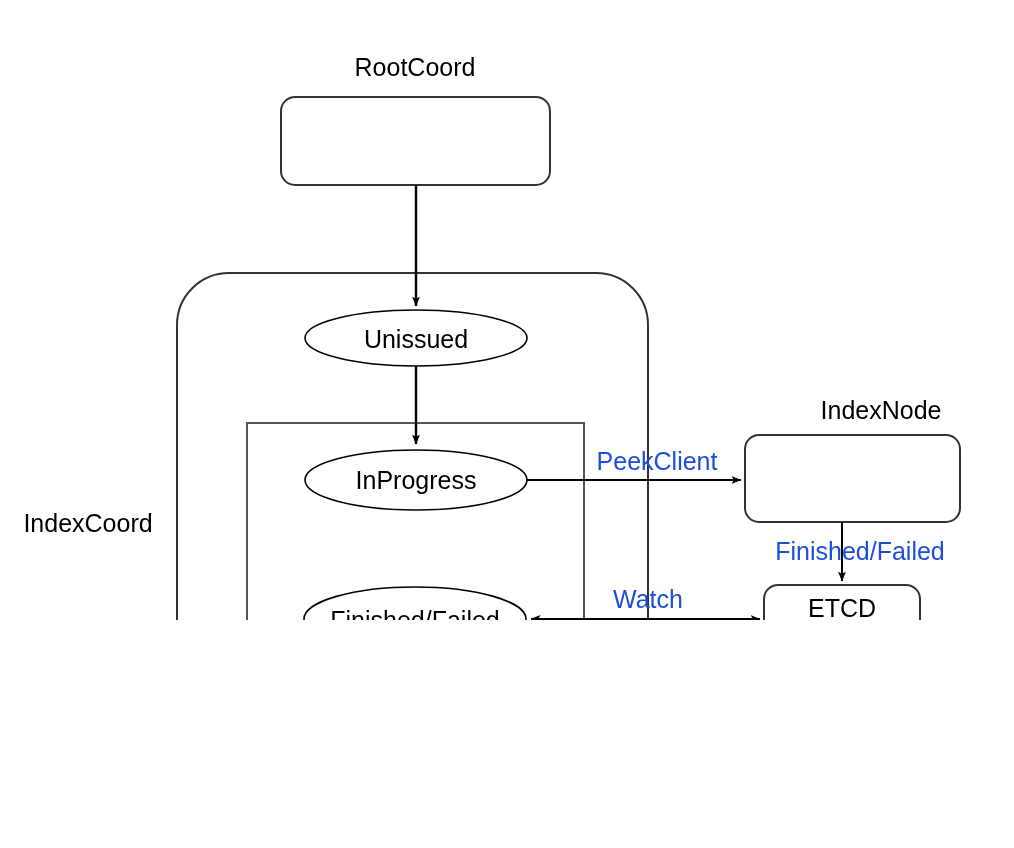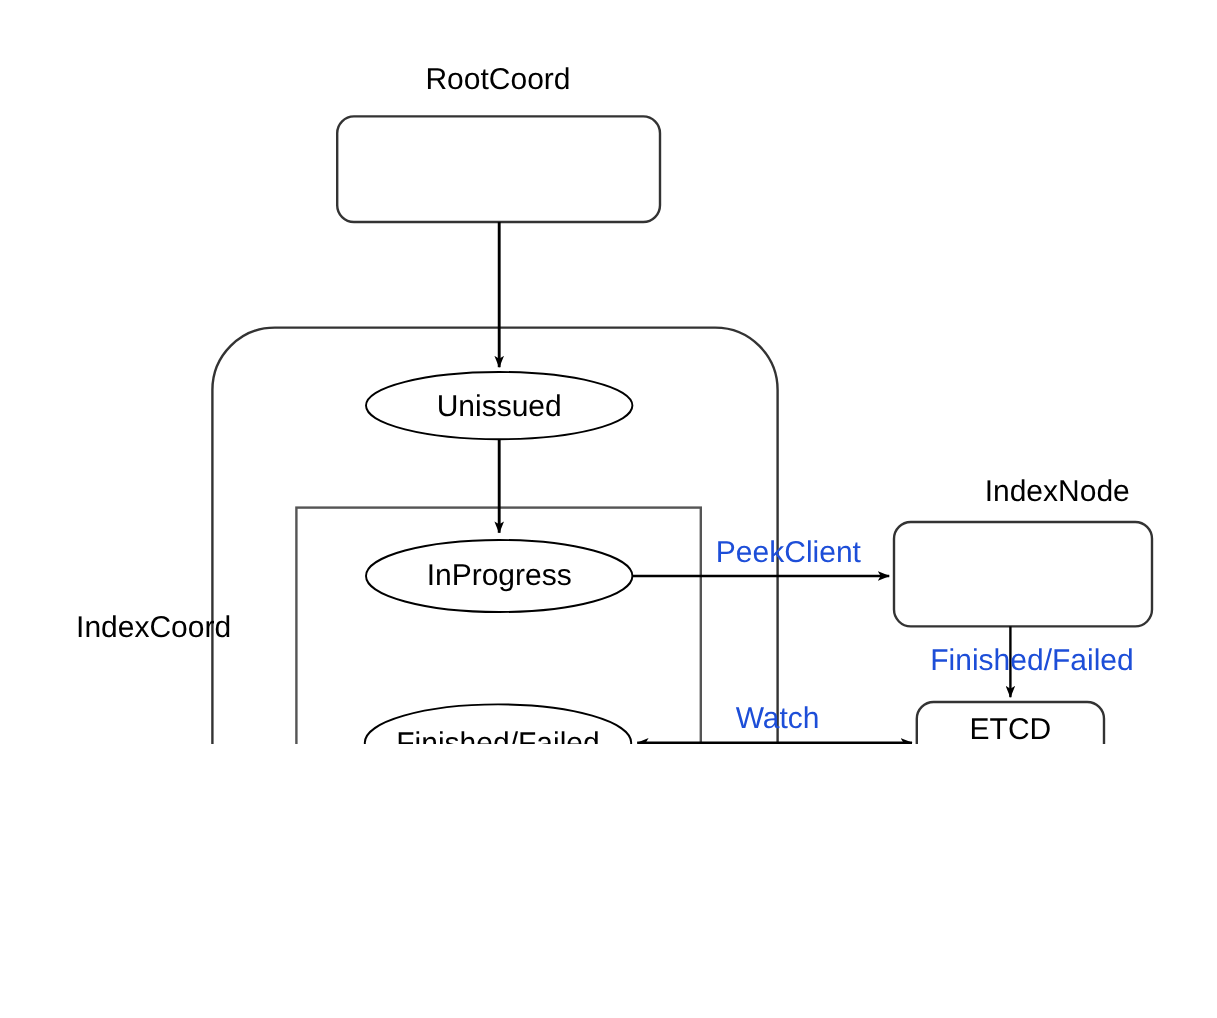--- a/index.html
+++ b/index.html
@@ -91,21 +91,21 @@
 
     <line x1="527" y1="480" x2="741" y2="480" stroke="#000000" stroke-width="2" marker-end="url(#arrowhead)"></line>
 
     <line x1="842" y1="522" x2="842" y2="581" stroke="#000000" stroke-width="2" marker-end="url(#arrowhead)"></line>
 
     <line x1="531" y1="619" x2="760" y2="619" stroke="#000000" stroke-width="2" marker-end="url(#arrowhead)" marker-start="url(#arrowhead-start)"></line>
   </svg>
 
   <div class="group-label ctr" style="left:415px; top:67px;">RootCoord</div>
 
-  <div class="group-label ctr" style="left:88px; top:523px;margin-left:40px;">IndexCoord</div>
+  <div class="group-label ctr" style="left:88px; top:523px;">IndexCoord</div>
 
 
   <div class="group-label ctr" style="left:881px; top:410px;">IndexNode</div>
 
 
   <div class="node-label ctr" style="left:416px; top:339px;text-align:center;">Unissued</div>
 
   <div class="node-label ctr" style="left:416px; top:480px;">InProgress</div>
 
   <div class="node-label ctr" style="left:415px; top:620px;">Finished/Failed</div>

